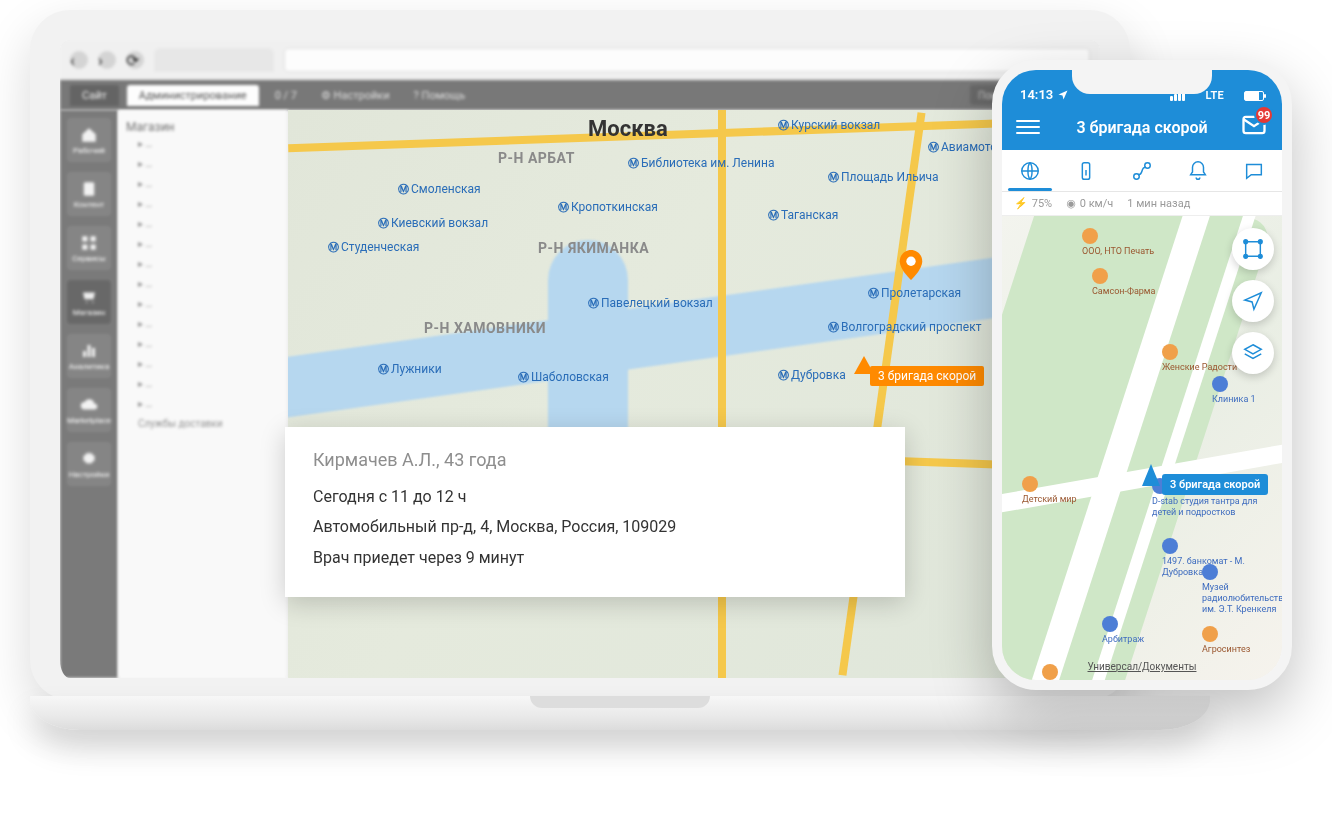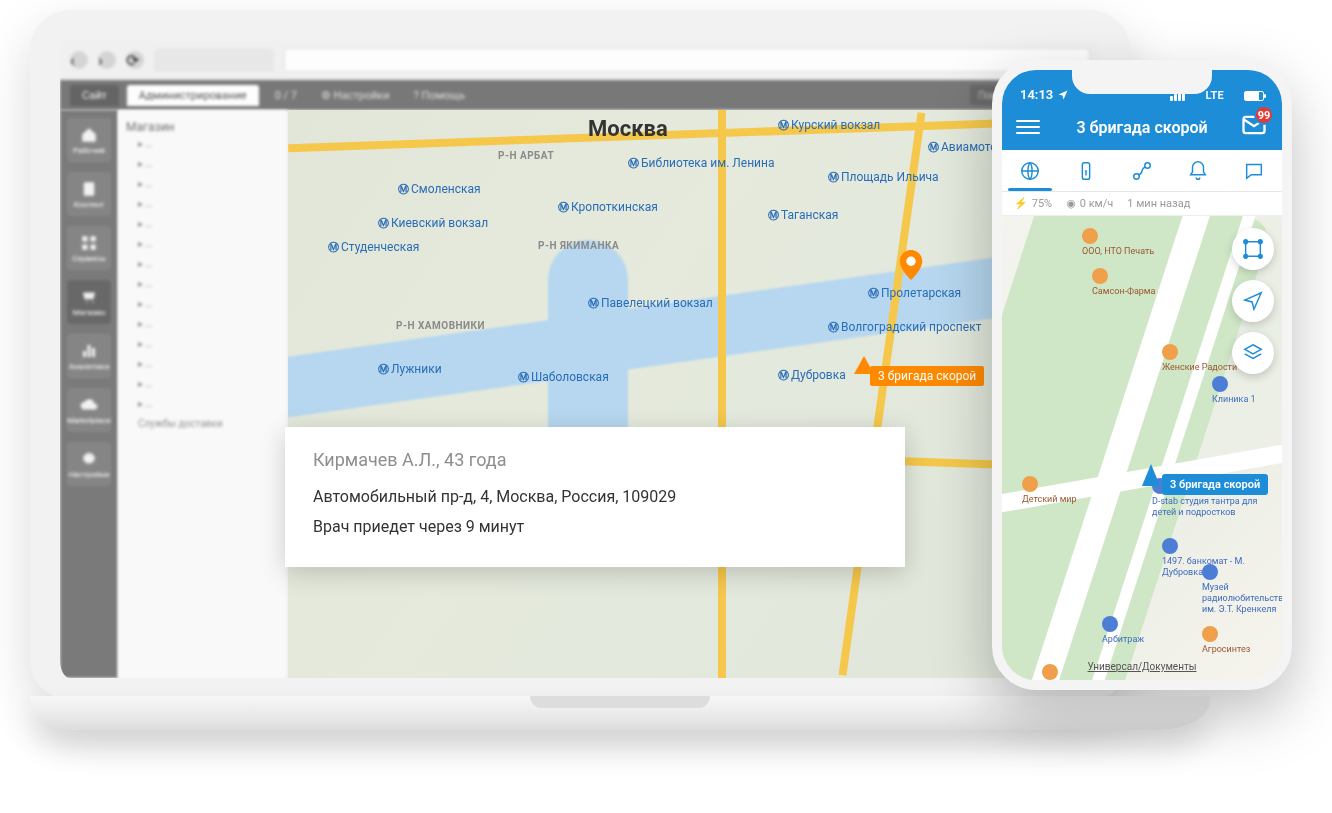--- a/index.html
+++ b/index.html
@@ -104,21 +104,21 @@
     filter: blur(1px);
   }
   .river-d2 {
     position:absolute; left:260px; top:130px; width:80px; height:320px;
     background:#b6d7ef; border-radius:40px; filter:blur(1px);
   }
   .road-y { position:absolute; background:#f5c84b; }
   .map-label { position:absolute; font-size:12px; color:#2a6db8; white-space:nowrap; }
   .map-label.metro { color:#2a6db8; }
   .map-label.metro::before { content:"Ⓜ"; color:#2a6db8; margin-right:2px; font-weight:bold; font-size:11px;}
-  .map-label.district { color:#8a8a8a; font-weight:700; font-size:10px; letter-spacing:.5px;}
+  .map-label.district { color:#8a8a8a; font-weight:700; font-size:14px; letter-spacing:.5px;}
   .map-label.city { color:#333; font-weight:700; font-size:22px;}
 
   .marker-pin {
     position:absolute; width:30px; height:30px;
   }
   .marker-pin svg{ width:100%; height:100%;}
   .marker-tri { position:absolute; width:0; height:0; border-left:10px solid transparent; border-right:10px solid transparent; border-bottom:18px solid #ff8a00;}
   .team-tag {
     position:absolute; background:#ff8a00; color:#fff;
     font-size:12px; padding:3px 8px; border-radius:2px;
@@ -340,21 +340,21 @@
               <div class="river-d2"></div>
             <div class="road-y" style="left:0; right:0; top:20px; height:8px; transform:rotate(-2deg);"></div>
             <div class="road-y" style="left:0; right:0; top:340px; height:8px; transform:rotate(2deg);"></div>
             <div class="road-y" style="left:430px; top:0; bottom:0; width:8px;"></div>
             <div class="road-y" style="left:590px; top:0; bottom:0; width:8px; transform:rotate(8deg);"></div>
 
             <span class="map-label city" style="left:300px; top:6px;">Москва</span>
 
             <span class="map-label district" style="left:210px; top:40px;">Р-Н АРБАТ</span>
             <span class="map-label district" style="left:250px; top:130px;">Р-Н ЯКИМАНКА</span>
-            <span class="map-label district" style="left:108px; top:210px;">Р-Н ХАМОВНИКИ</span>
+            <span class="map-label district" style="left:136px; top:210px;">Р-Н ХАМОВНИКИ</span>
 
             <span class="map-label metro" style="left:490px; top:8px;">Курский вокзал</span>
             <span class="map-label metro" style="left:640px; top:30px;">Авиамоторная</span>
             <span class="map-label metro" style="left:340px; top:46px;">Библиотека им. Ленина</span>
             <span class="map-label metro" style="left:540px; top:60px;">Площадь Ильича</span>
             <span class="map-label metro" style="left:110px; top:72px;">Смоленская</span>
             <span class="map-label metro" style="left:270px; top:90px;">Кропоткинская</span>
             <span class="map-label metro" style="left:480px; top:98px;">Таганская</span>
             <span class="map-label metro" style="left:90px; top:106px;">Киевский вокзал</span>
             <span class="map-label metro" style="left:40px; top:130px;">Студенческая</span>
@@ -378,20 +378,21 @@
       </div>
     </div>
   </div>
   <div class="laptop-base">
     <div class="laptop-notch"></div>
   </div>
 </div>
 
 <div class="patient-card">
   <div class="sub">Кирмачев А.Л., 43 года</div>
+  <div class="line">Сегодня с 11 до 12 ч</div>
   <div class="line">Автомобильный пр-д, 4, Москва, Россия, 109029</div>
   <div class="line">Врач приедет через 9 минут</div>
 </div>
 
 <div class="phone">
   <div class="phone-notch"></div>
 
   <div class="status-bar">
     <div style="display:flex;gap:4px;align-items:center;">
       <span>14:13</span>

